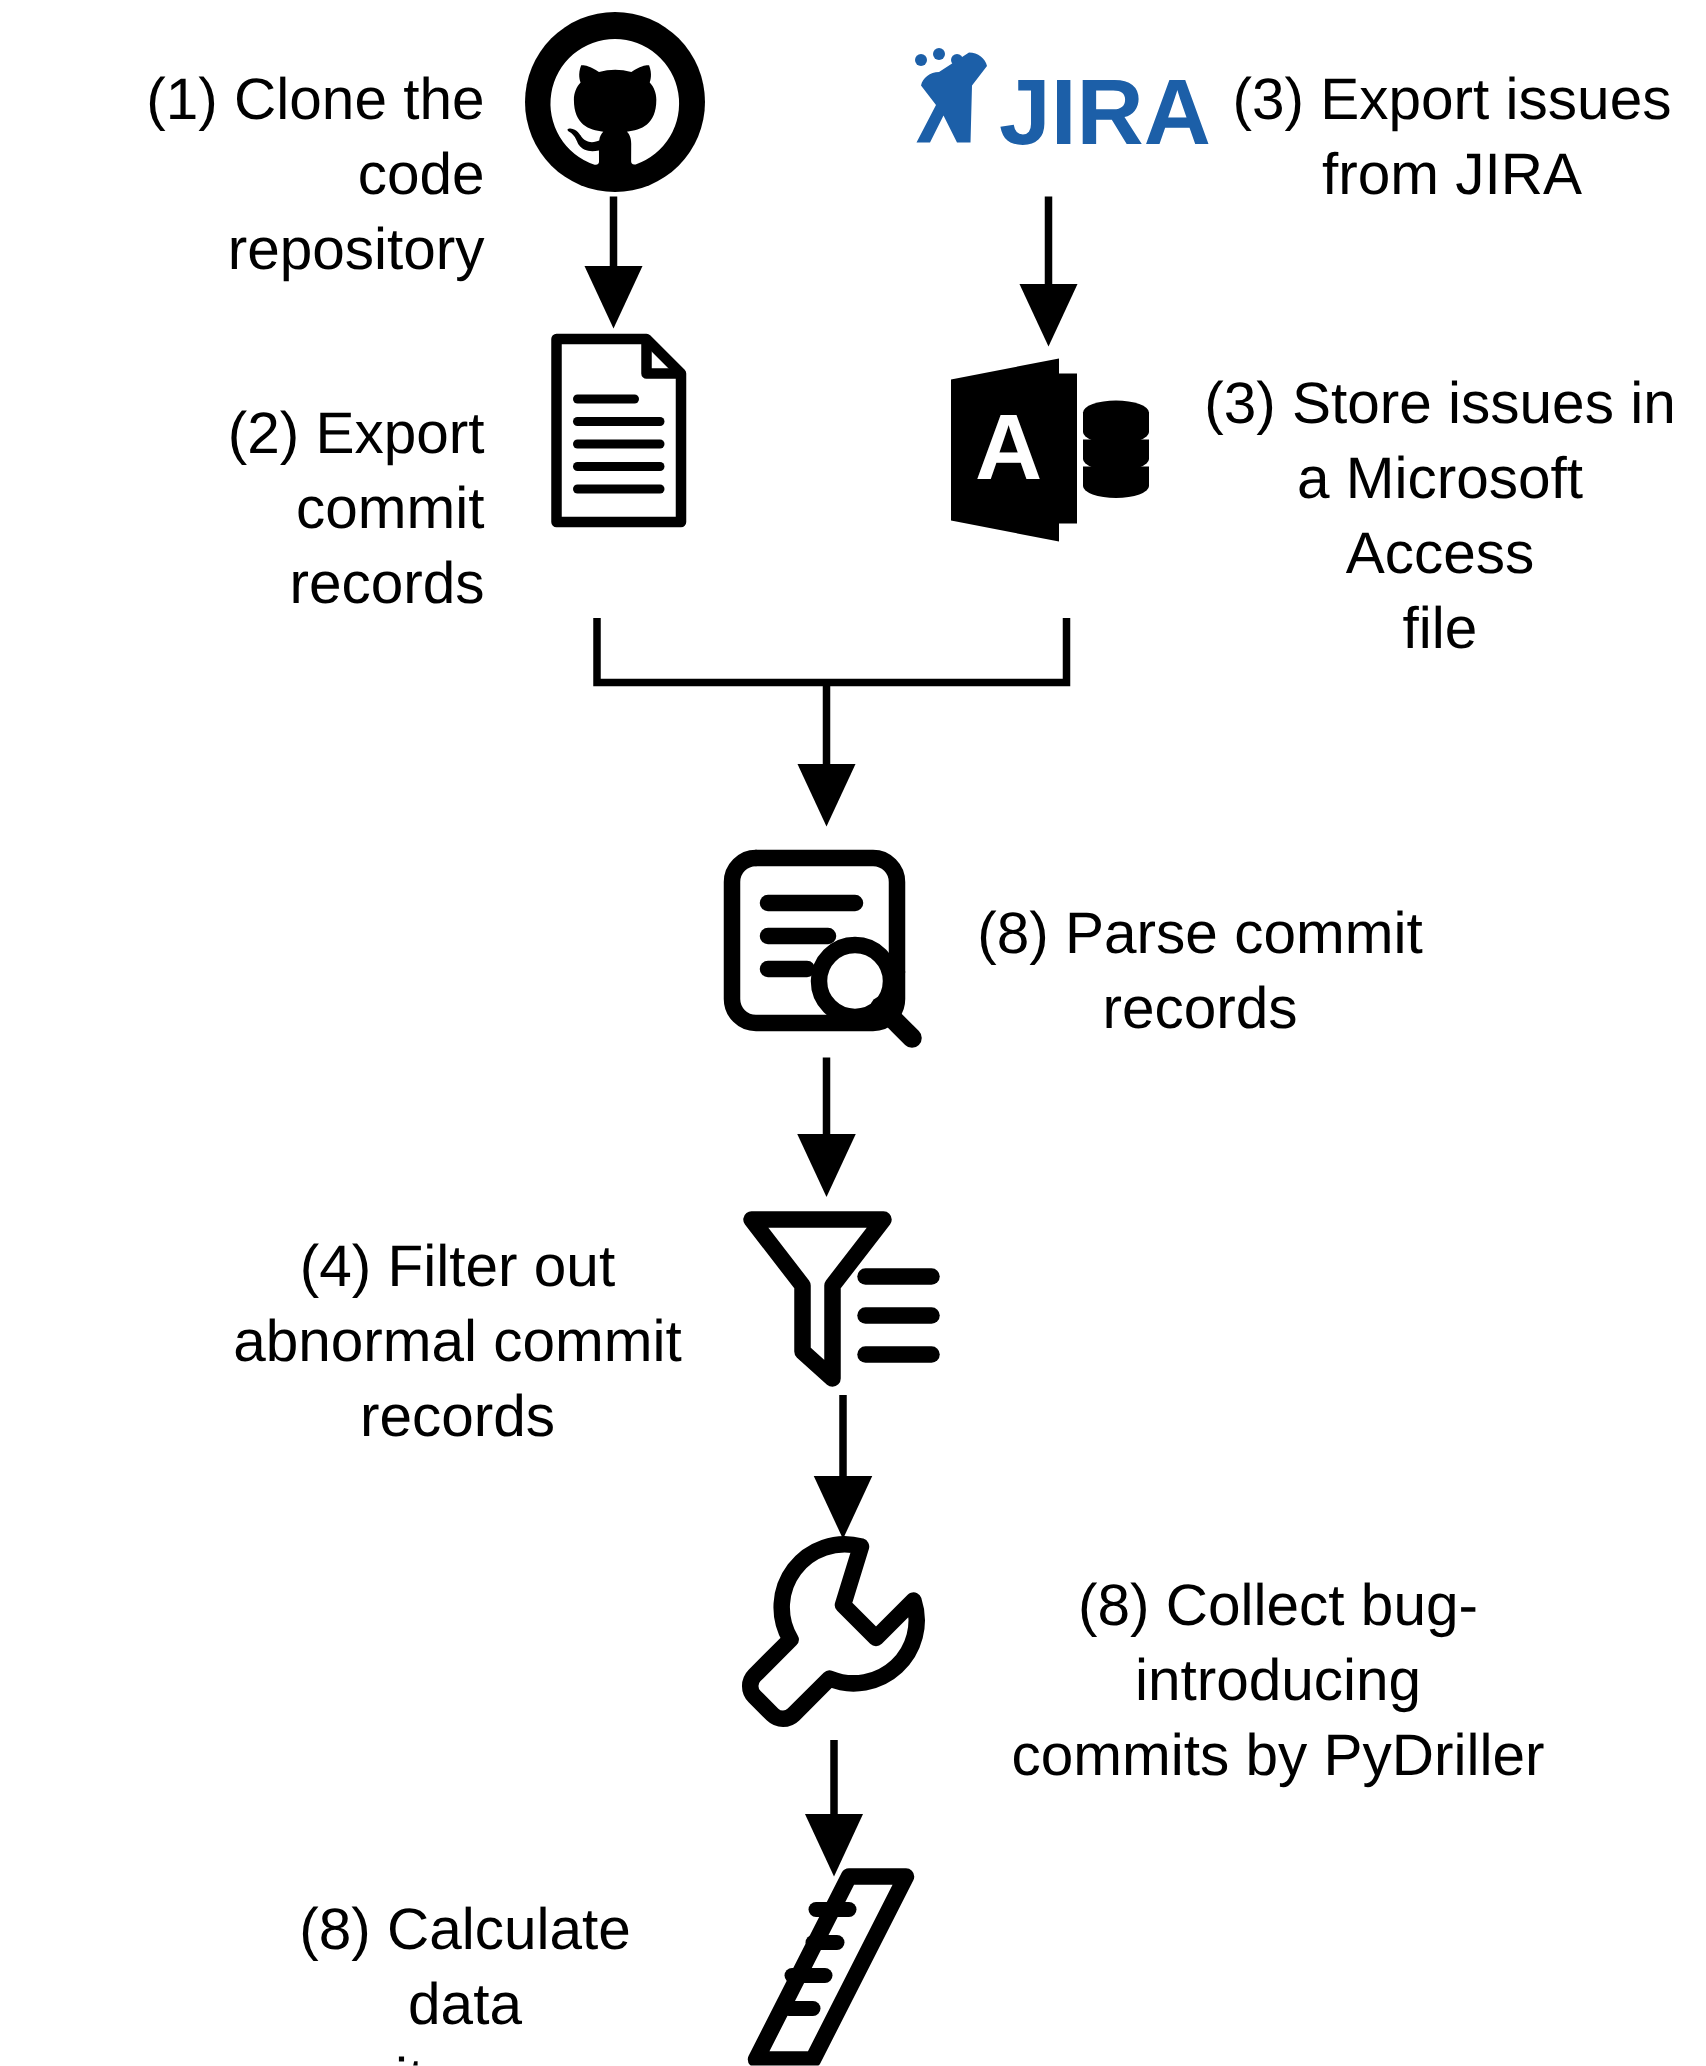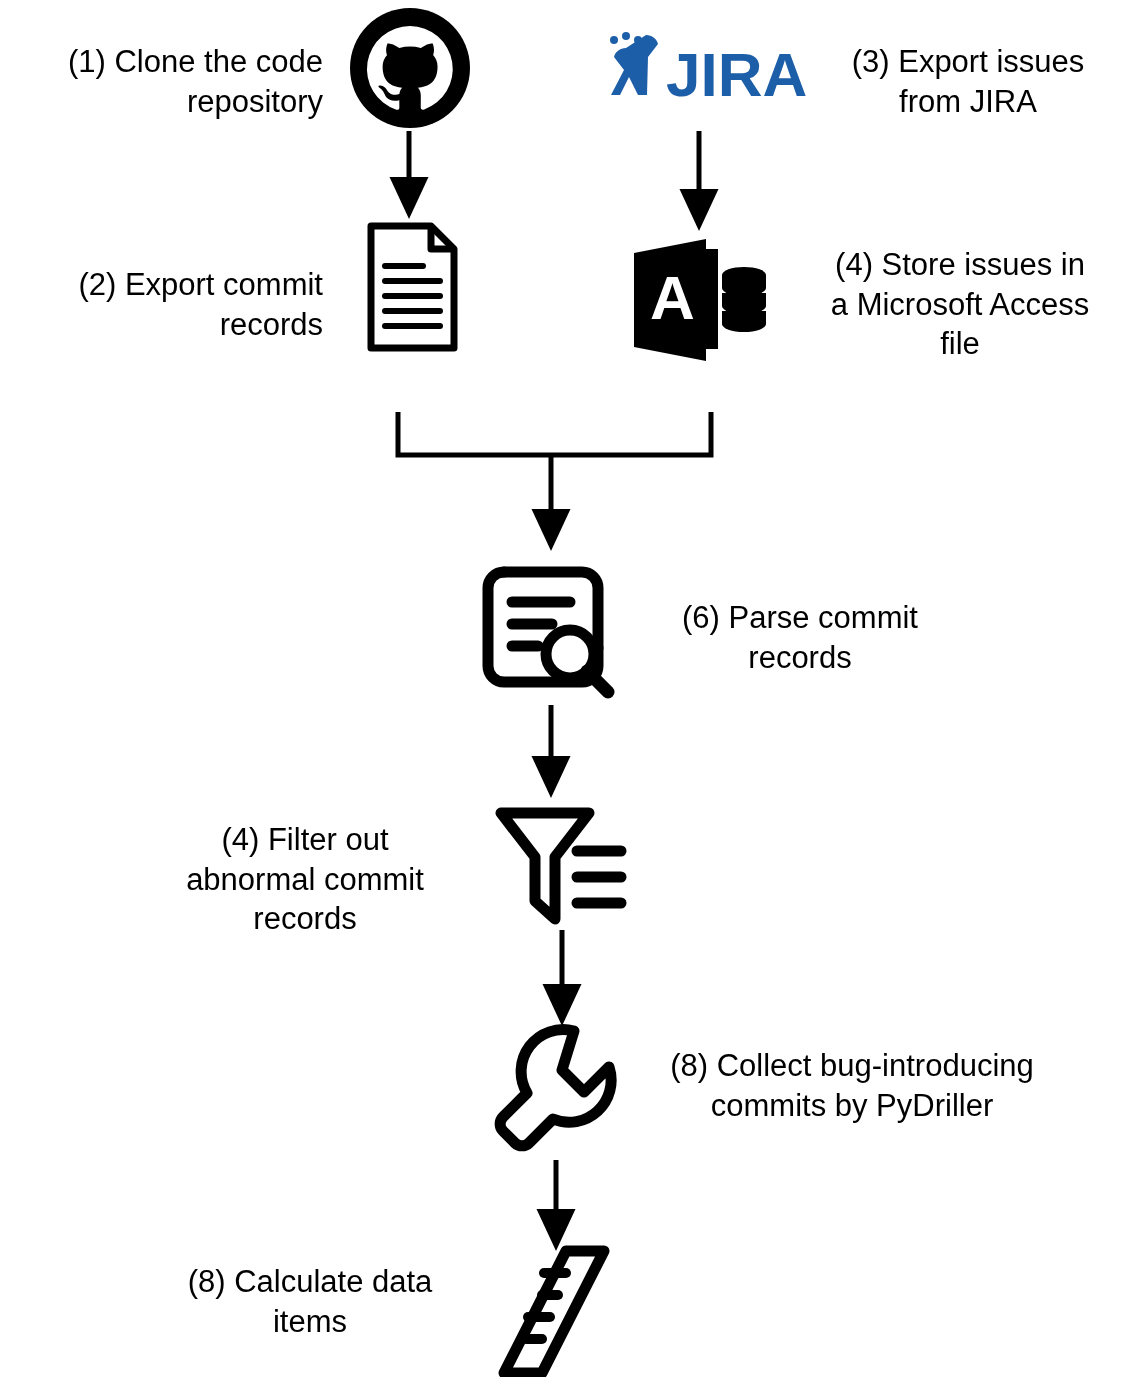--- a/index.html
+++ b/index.html
@@ -19,21 +19,21 @@
     position: absolute;
     left: 0; top: 0;
     width: 1137px;
     height: 1377px;
   }
   .node {
     position: absolute;
   }
   .label {
     position: absolute;
-    font-size: 31px;
+    font-size: 39px;
     line-height: 1.28;
     color: #000;
     white-space: pre-line;
   }
   .label.right { text-align: center; }
   .label.left  { text-align: right; }
   .label.center { text-align: center; }
 
   svg { display: block; overflow: visible; }
 
@@ -177,24 +177,24 @@
       </g>
     </svg>
   </div>
 
   <div class="label left" id="label-1">(1) Clone the code
 repository</div>
   <div class="label left" id="label-2">(2) Export commit
 records</div>
   <div class="label right" id="label-3">(3) Export issues
 from JIRA</div>
-  <div class="label right" id="label-4">(4) Store issues in
+  <div class="label right" id="label-4">(3) Store issues in
 a Microsoft Access
 file</div>
-  <div class="label right" id="label-5">(6) Parse commit
+  <div class="label right" id="label-5">(8) Parse commit
 records</div>
   <div class="label center" id="label-6">(4) Filter out
 abnormal commit
 records</div>
   <div class="label right" id="label-7">(8) Collect bug-introducing
 commits by PyDriller</div>
   <div class="label center" id="label-8">(8) Calculate data
 items</div>
 
 </div>

